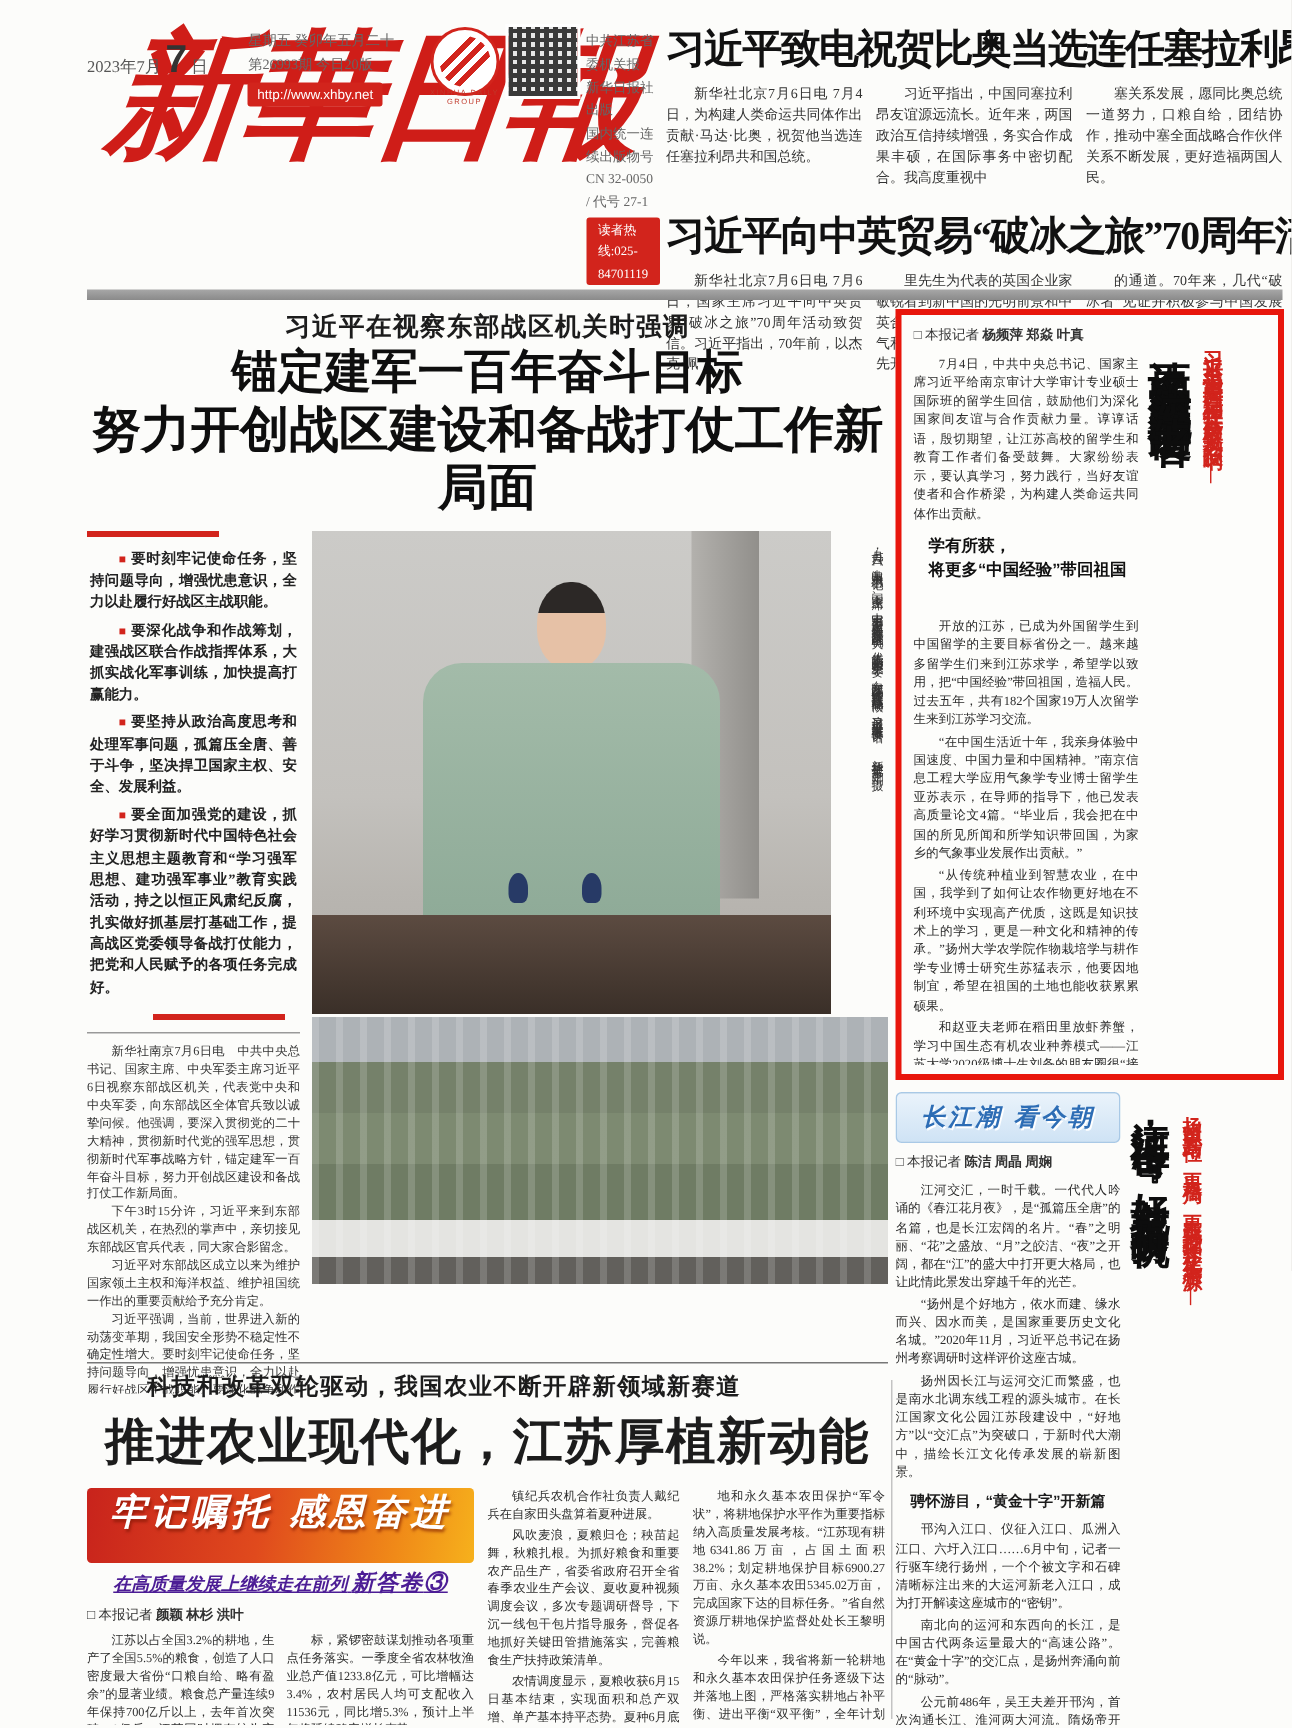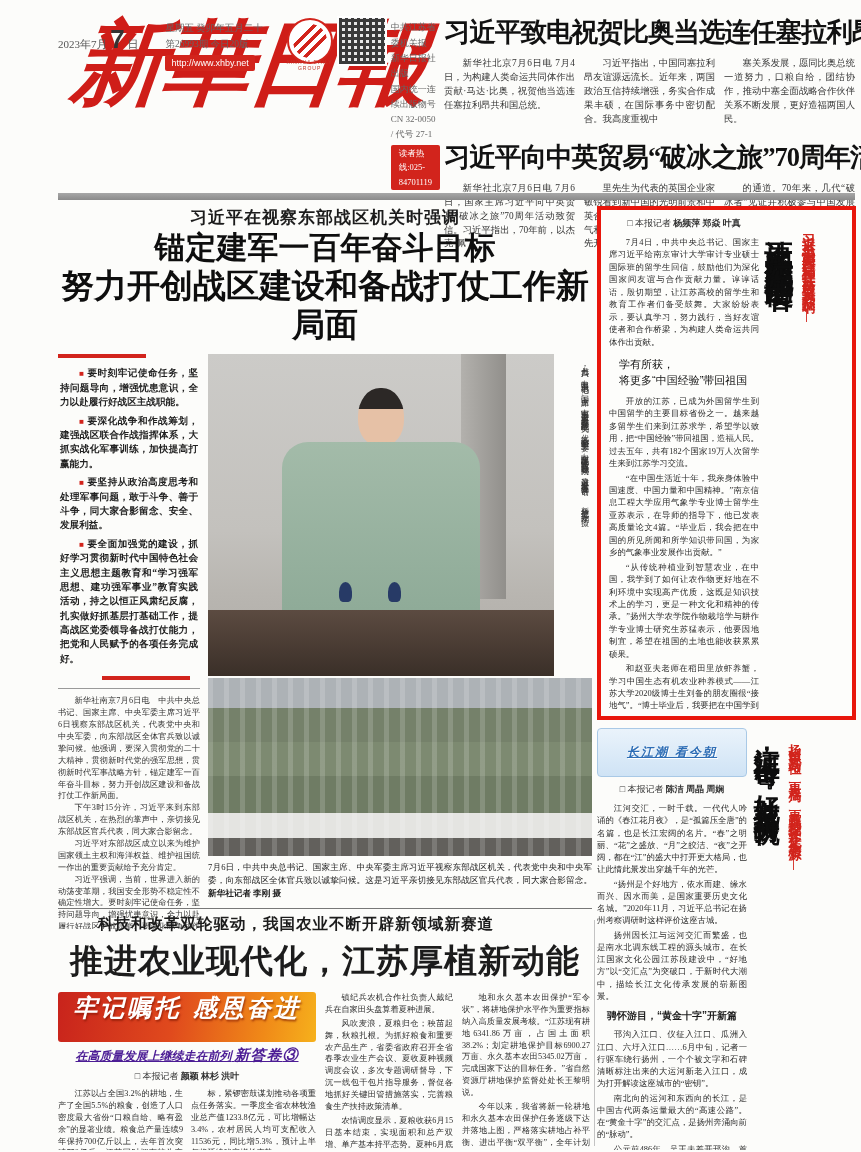--- a/index.html
+++ b/index.html
@@ -74,34 +74,34 @@
      background:repeating-linear-gradient(90deg, rgba(255,255,255,0.16) 0 5px, transparent 5px 16px); }
   .ms-caption { margin-top:5px; font-size:8.6px; line-height:1.5; text-align:justify; color:#222; }
   .ms-caption .ind { text-indent:2em; }
   .credit { white-space:nowrap; font-weight:bold; }
   .hsep { position:absolute; left:58px; top:908px; width:534px; border-top:1.5px solid #777; }
   .vsep { position:absolute; left:594px; top:920px; height:226px; border-left:1px solid #c3c3c3; }
   
   .letterbox { position:absolute; left:597px; top:206px; width:259px; height:514px;
      border:4.5px solid #e8160c; background:#fdfdfb; padding:7px 6px 6px 8px; display:flex; gap:5px; overflow:hidden; }
   .lb-text { width:150px; flex:none; overflow:hidden; }
-  .byline { font-size:9px; color:#333; margin-bottom:7px;text-align:center; }
+  .byline { font-size:9px; color:#333; margin-bottom:7px; }
   .byline b { font-weight:bold; }
   .lb-text p { font-size:8.4px; line-height:1.48; text-align:justify; text-indent:2em; color:#2b2b2b; margin-bottom:2px;}
-  .lb-sub { font-family:"Liberation Sans",sans-serif; font-weight:normal; font-size:11px; color:#111; margin:7px 0 7px 10px; line-height:1.5;}
+  .lb-sub { font-family:"Liberation Sans",sans-serif; font-weight:bold; font-size:11px; color:#111; margin:7px 0 23px 10px; line-height:1.5;}
   .v-head { writing-mode:vertical-rl; font-family:"Liberation Sans",sans-serif; font-weight:900; color:#0d0d0d;
      font-size:29px; letter-spacing:3px; line-height:1.05; flex:none; }
   .v-kick { writing-mode:vertical-rl; color:#d2241c; font-weight:bold; font-size:13.5px; letter-spacing:3px; line-height:1.25; flex:none; padding-top:6px;}
   
   .riverbox { position:absolute; left:597px; top:726px; width:259px; height:424px; display:flex; gap:6px; overflow:hidden; padding-top:2px;}
   .rv-text { width:150px; flex:none; overflow:hidden; }
-  .rv-logo { height:49px; margin-bottom:6px; border-radius:4px; display:flex; align-items:center; justify-content:center;
+  .rv-logo { height:34px; margin-bottom:6px; border-radius:4px; display:flex; align-items:center; justify-content:center;
      background:linear-gradient(180deg,#eaf3fb,#cfe3f5); border:1px solid #a9c9e6;
-     color:#2d6db5; font-weight:900; font-style:italic; font-size:12px; letter-spacing:2px; font-family:"DejaVu Serif",serif;
-     text-shadow:1px 1px 0 #fff;text-decoration:underline; }
+     color:#2d6db5; font-weight:900; font-style:italic; font-size:16px; letter-spacing:2px; font-family:"DejaVu Serif",serif;
+     text-shadow:1px 1px 0 #fff; }
   .rv-text p { font-size:8.4px; line-height:1.46; text-align:justify; text-indent:2em; color:#2b2b2b; margin-bottom:2px;}
   .rv-sub { font-family:"Liberation Sans",sans-serif; font-weight:bold; font-size:10px; text-align:center; margin:6px 0; }
   
   .agri { position:absolute; left:58px; top:912px; width:534px; height:238px; overflow:hidden; }
   .ag-kicker { font-weight:bold; font-size:15.5px; letter-spacing:1px; margin:2px 0 4px 40px; }
   .ag-head { text-align:center; font-family:"Liberation Sans",sans-serif; font-weight:900; font-size:33px; letter-spacing:1px; margin-bottom:8px;}
   .ag-cols { display:flex; gap:9px; }
   .ag-left { width:258px; flex:none; }
   .banner { height:50px; border-radius:3px; position:relative; overflow:hidden;
      background:linear-gradient(100deg,#c8231c 0%, #e04a1d 45%, #f08a18 80%, #f6b11c 100%);
@@ -178,21 +178,21 @@
   <div class="mainstory">
     <div class="ms-kicker">习近平在视察东部战区机关时强调</div>
     <div class="ms-h1">锚定建军一百年奋斗目标</div>
     <div class="ms-h2">努力开创战区建设和备战打仗工作新局面</div>
     <div class="ms-content">
       <div class="ms-leftcol">
         <div class="redbar"></div>
         <div class="ms-bullets">
           <p><span class="sq">■</span> <span>要时刻牢记使命任务，坚持问题导向，增强忧患意识，全力以赴履行好战区主战职能。</span></p>
           <p><span class="sq">■</span> <span>要深化战争和作战筹划，建强战区联合作战指挥体系，大抓实战化军事训练，加快提高打赢能力。</span></p>
-          <p><span class="sq">■</span> <span>要坚持从政治高度思考和处理军事问题，敢于斗争、善于斗争，同大家合影留念、安全、发展利益。</span></p>
+          <p><span class="sq">■</span> <span>要坚持从政治高度思考和处理军事问题，孤篇压全唐、善于斗争，坚决捍卫国家主权、安全、发展利益。</span></p>
           <p><span class="sq">■</span> <span>要全面加强党的建设，抓好学习贯彻新时代中国特色社会主义思想主题教育和“学习强军思想、建功强军事业”教育实践活动，持之以恒正风肃纪反腐，扎实做好抓基层打基础工作，提高战区党委领导备战打仗能力，把党和人民赋予的各项任务完成好。</span></p>
         </div>
         <div class="redbar bottom"></div>
         <div class="ms-body">
           <p>新华社南京7月6日电　中共中央总书记、国家主席、中央军委主席习近平6日视察东部战区机关，代表党中央和中央军委，向东部战区全体官兵致以诚挚问候。他强调，要深入贯彻党的二十大精神，贯彻新时代党的强军思想，贯彻新时代军事战略方针，锚定建军一百年奋斗目标，努力开创战区建设和备战打仗工作新局面。</p>
           <p>下午3时15分许，习近平来到东部战区机关，在热烈的掌声中，亲切接见东部战区官兵代表，同大家合影留念。</p>
           <p>习近平对东部战区成立以来为维护国家领土主权和海洋权益、维护祖国统一作出的重要贡献给予充分肯定。</p>
           <p>习近平强调，当前，世界进入新的动荡变革期，我国安全形势不稳定性不确定性增大。要时刻牢记使命任务，坚持问题导向，增强忧患意识，全力以赴履行好战区主战职能。要深化战争和作战筹划，建强战区联合作战指挥体系，大抓实战化军事训练，加快提高打赢能力。要坚持从政治高度思考和处理军事问题，敢于斗争、善于斗争，坚决捍卫国家主权、安全、发展利益。要全面加强党的建设，持之以恒正风肃纪反腐，扎实做好抓基层打基础工作，提高战区党委领导备战打仗能力，把党和人民赋予的各项任务完成好。</p>
 
         </div>
@@ -203,24 +203,20 @@
             <div class="pillar"></div>
             <div class="head"></div>
             <div class="torso"></div>
             <div class="mic m1"></div>
             <div class="mic m2"></div>
             <div class="podium"></div>
           </div>
           <div class="vcap">七月六日，中共中央总书记、国家主席、中央军委主席习近平视察东部战区机关，代表党中央和中央军委，向东部战区全体官兵致以诚挚问候。这是习近平发表重要讲话。　新华社记者 李刚 摄</div>
         </div>
         <div class="photo2"></div>
-        <div class="ms-caption">
-          <span class="ind">7月6日，中共中央总书记、国家主席、中央军委主席习近平视察东部战区机关，代表党中央和中央军委，向东部战区全体官兵致以诚挚问候。这是习近平亲切接见东部战区官兵代表，同大家合影留念。</span>
-          <span class="credit">新华社记者 李刚 摄</span>
-        </div>
       </div>
     </div>
   </div>
   <div class="hsep"></div>
   <div class="vsep"></div>
 
   <div class="letterbox">
     <div class="lb-text">
       <div class="byline">
         <span>□ 本报记者</span>

